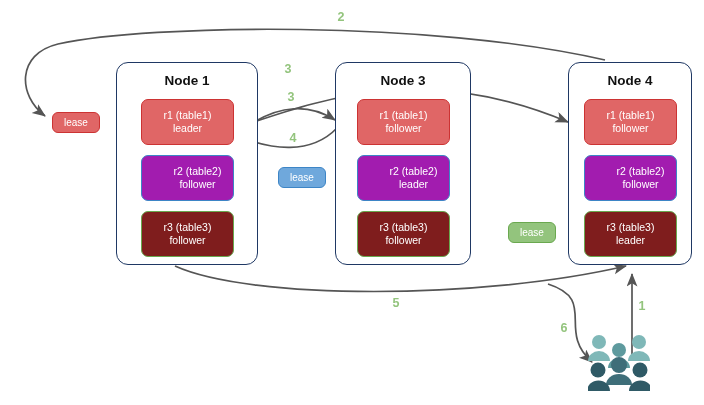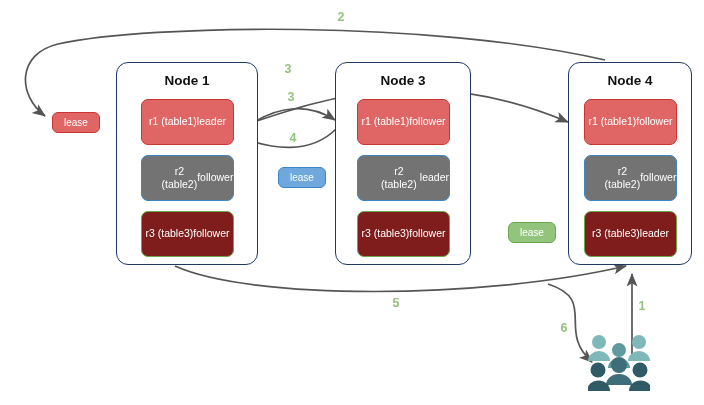--- a/index.html
+++ b/index.html
@@ -4,24 +4,24 @@
 <style>
   html,body{margin:0;padding:0;background:#ffffff;}
   #stage{position:relative;width:704px;height:405px;overflow:hidden;background:#fff;
          font-family:"Liberation Sans","DejaVu Sans",sans-serif;}
   #edges{position:absolute;left:0;top:0;width:704px;height:405px;pointer-events:none;}
 
   .node-box{position:absolute;border:1.6px solid #1F3864;border-radius:12px;background:#fff;box-sizing:border-box;}
   .node-title{position:absolute;width:100%;text-align:center;font-size:13.5px;font-weight:bold;color:#111;}
 
   .replica{position:absolute;width:93px;height:46px;border-radius:7px;box-sizing:border-box;
-           display:flex;align-items:center;justify-content:center;
+           display:flex;flex-direction:column;align-items:center;justify-content:center;
            color:#ffffff;font-size:10.5px;line-height:13.5px;text-align:center;}
   .replica.red{background:#E06666;border:1.4px solid #CC3333;}
-  .replica.blue{background:#737373;border:1.4px solid #3D85C6;padding-left:20px;}
+  .replica.blue{background:#a21caf;border:1.4px solid #3D85C6;padding-left:20px;}
   .replica.green{background:#7f1d1d;border:1.4px solid #6AA84F;}
 
   .lease{position:absolute;height:21px;border-radius:6px;box-sizing:border-box;
          display:flex;align-items:center;justify-content:flex-end;
          color:#fff;font-size:10px;padding:0 11px;}
   .lease.red{background:#E06666;border:1.4px solid #CC3333;}
   .lease.blue{background:#6FA8DC;border:1.4px solid #3D85C6;}
   .lease.green{background:#93C47D;border:1.4px solid #6AA84F;}
 
   .steplabel{position:absolute;color:#93C47D;font-size:12.5px;font-weight:bold;

